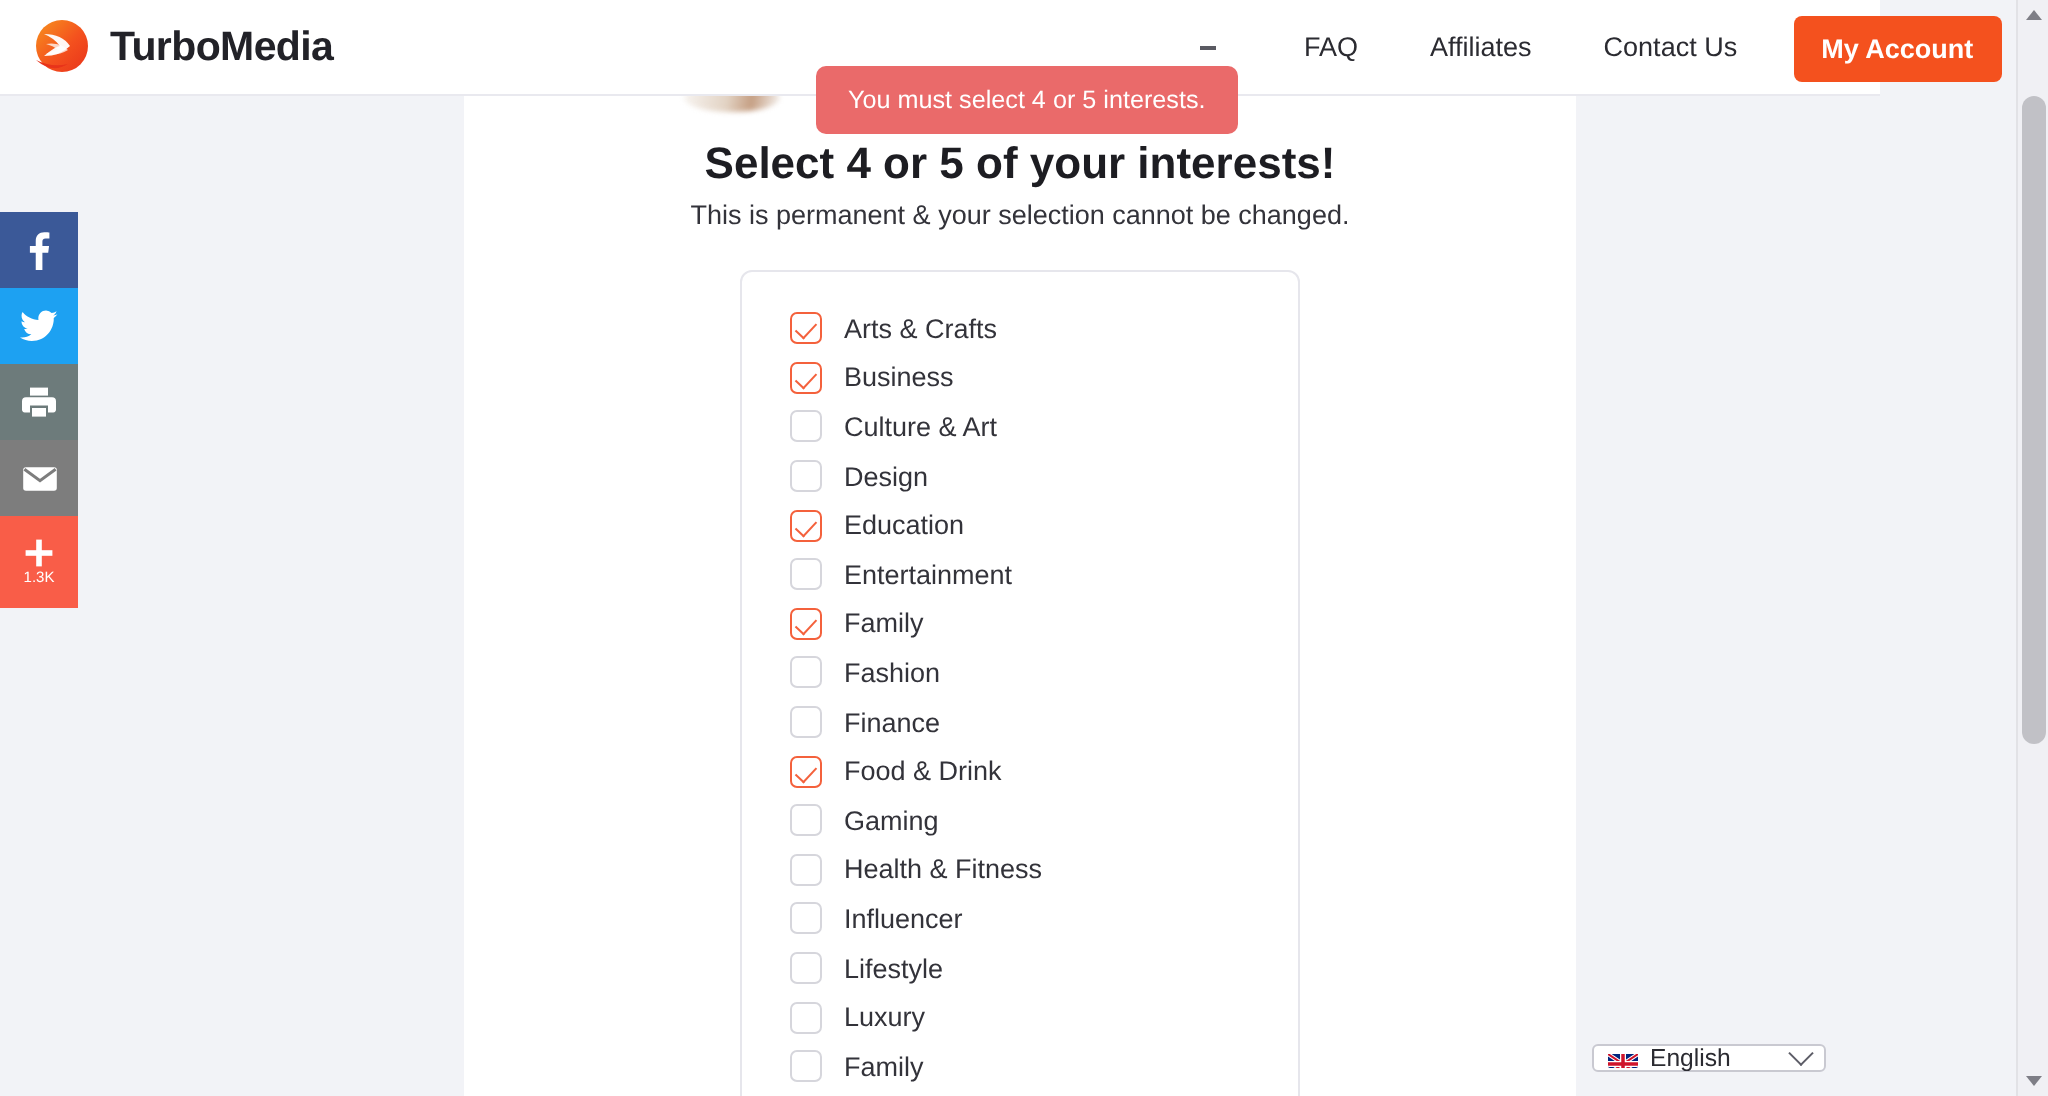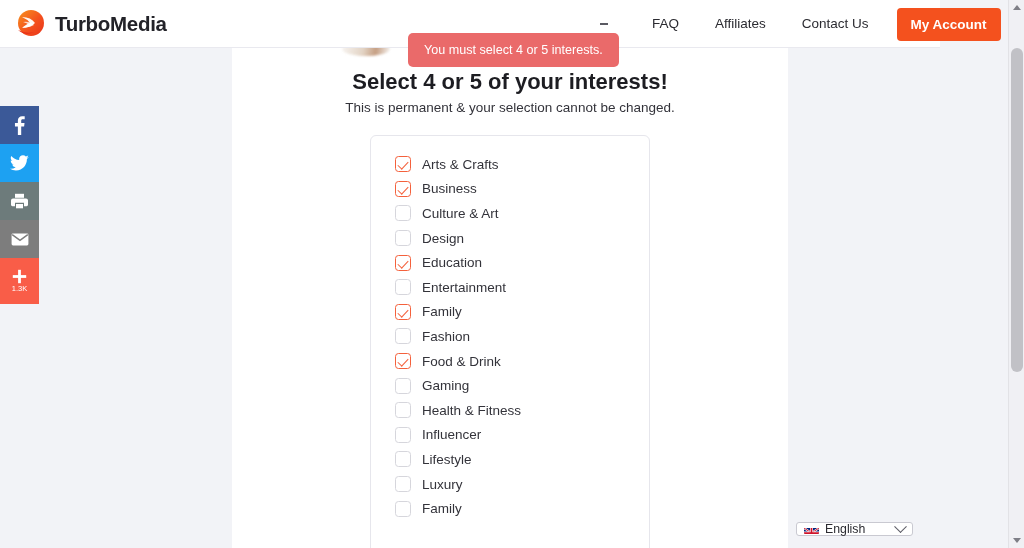--- a/index.html
+++ b/index.html
@@ -288,20 +288,24 @@
           </div>
           <div class="interest-row">
             <span class="cbox checked"></span>
             <span class="interest-label">Family</span>
           </div>
           <div class="interest-row">
             <span class="cbox"></span>
             <span class="interest-label">Fashion</span>
           </div>
           <div class="interest-row">
+            <span class="cbox"></span>
+            <span class="interest-label">Finance</span>
+          </div>
+          <div class="interest-row">
             <span class="cbox checked"></span>
             <span class="interest-label">Food &amp; Drink</span>
           </div>
           <div class="interest-row">
             <span class="cbox"></span>
             <span class="interest-label">Gaming</span>
           </div>
           <div class="interest-row">
             <span class="cbox"></span>
             <span class="interest-label">Health &amp; Fitness</span>

